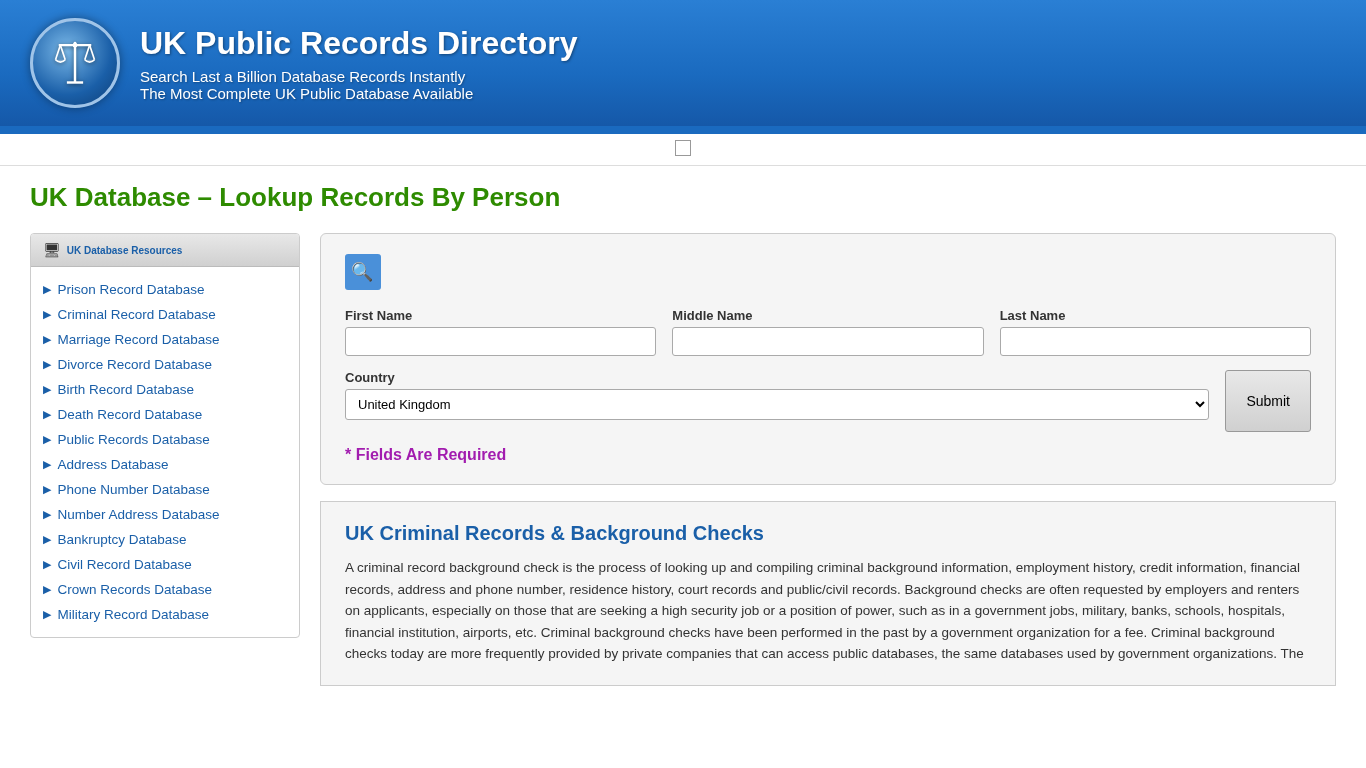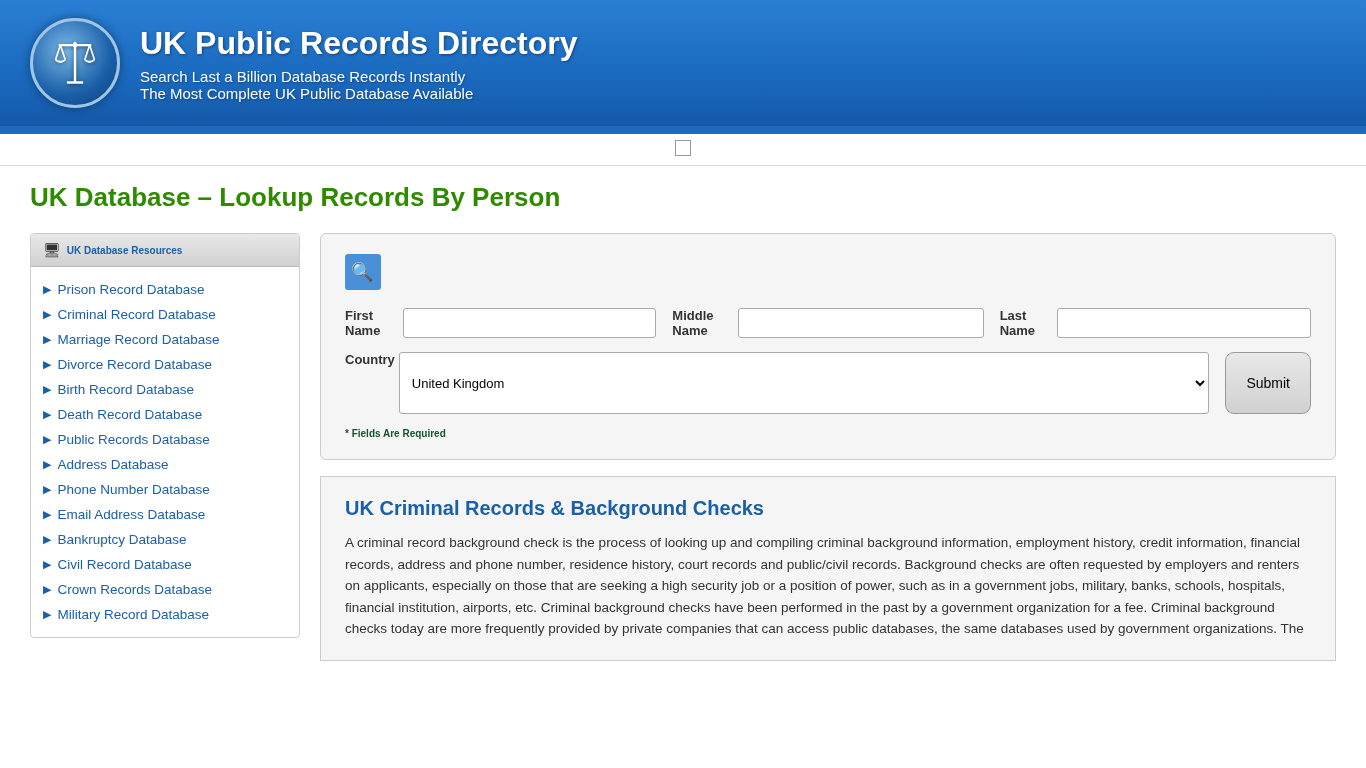--- a/index.html
+++ b/index.html
@@ -168,20 +168,21 @@
       font-weight: bold;
       color: #1a5fa8;
     }
     #form-row1, #form-row2 {
       display: flex;
       gap: 16px;
       margin-bottom: 14px;
     }
     .form-group {
       display: flex;
+      flex-direction: column;
       gap: 4px;
       flex: 1;
     }
     .form-group label {
       font-size: 13px;
       font-weight: bold;
       color: #333;
     }
     .form-group input[type="text"] {
       padding: 6px 8px;
@@ -201,29 +202,29 @@
     }
     #submit-group {
       display: flex;
       align-items: flex-end;
       flex: 0 0 auto;
     }
     #submit-btn {
       padding: 22px 20px;
       background: linear-gradient(180deg, #e8e8e8, #d0d0d0);
       border: 1px solid #999;
-      border-radius: 9px;
+      border-radius: 3px;
       font-size: 14px;
       cursor: pointer;
       font-weight: normal;
     }
     #required-note {
-      font-size: 10px;
-      font-weight: bold;
-      color: #14532d;
+      font-size: 16px;
+      font-weight: bold;
+      color: #a21caf;
       margin-top: 2px;
     }
 
     
     #info-box {
       border: 1px solid #ccc;
       border-radius: 0;
       padding: 20px 24px;
       background: #f5f5f5;
     }
@@ -317,21 +318,21 @@
         <li>
           <span class="arrow">▶</span>
           <a href="#">Address Database</a>
         </li>
         <li>
           <span class="arrow">▶</span>
           <a href="#">Phone Number Database</a>
         </li>
         <li>
           <span class="arrow">▶</span>
-          <a href="#">Email Address Database</a>
+          <a href="#">Number Address Database</a>
         </li>
         <li>
           <span class="arrow">▶</span>
           <a href="#">Bankruptcy Database</a>
         </li>
         <li>
           <span class="arrow">▶</span>
           <a href="#">Civil Record Database</a>
         </li>
         <li>

